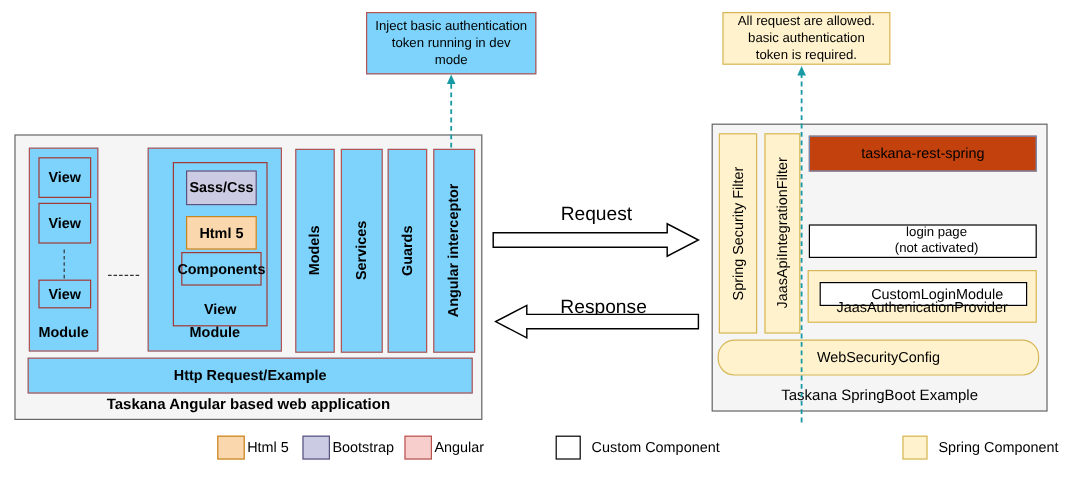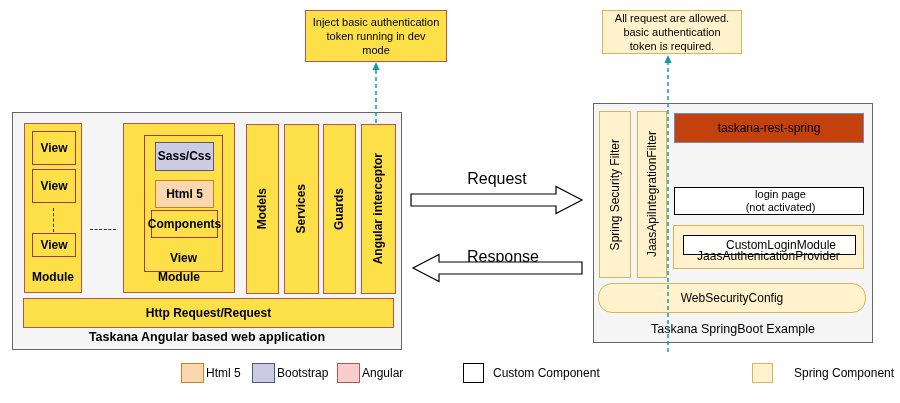--- a/index.html
+++ b/index.html
@@ -1,21 +1,21 @@
 <!DOCTYPE html>
 <html><head>
 <meta charset="utf-8">
 <style>
   html,body{margin:0;padding:0;background:#fff;}
   .stage{position:relative;width:900px;height:403px;background:#ffffff;overflow:hidden;
          font-family:"Liberation Sans",sans-serif;color:#000;}
   .abs{position:absolute;box-sizing:border-box;}
   .box{position:absolute;box-sizing:border-box;display:flex;align-items:center;justify-content:center;
        text-align:center;font-size:12px;line-height:1.2;}
-  .pink{background:#fde047;border:1px solid #b85450;}
+  .pink{background:#7dd3fc;border:1px solid #b85450;}
   .orange{background:#fad7ac;border:1px solid #c8831e;}
   .purple{background:#cbcbe3;border:1px solid #57537f;}
   .yellow{background:#fff2cc;border:1px solid #d6b656;}
   .blue{background:#c2410c;border:1px solid #6c8ebf;}
   .whitebox{background:#ffffff;border:1px solid #000000;padding-left:23px;}
   .container{background:#f5f5f5;border:1px solid #666666;}
   .note{font-size:11px;line-height:1.3;white-space:pre-line;}
   .prelines{white-space:pre-line;}
   .vtext{writing-mode:vertical-rl;transform:rotate(180deg);}
   .btm-label{position:absolute;left:0;right:0;text-align:center;font-size:12px;}
@@ -83,21 +83,21 @@
       <span class="vtext">Services</span>
     </div>
     <div class="box pink" style="left:310px;top:11px;width:33px;height:170px;">
       <span class="vtext">Guards</span>
     </div>
     <div class="box pink" style="left:348px;top:11px;width:35px;height:170px;">
       <span class="vtext">Angular interceptor</span>
     </div>
 
     <div class="box pink" style="left:10px;top:185px;width:371px;height:30px;">
-      <span>Http Request/Request</span>
+      <span>Http Request/Example</span>
     </div>
 
     <div class="title" style="bottom:4px;">Taskana Angular based web application</div>
   </div>
 
   <div class="arrow-label" style="left:455px;top:170px;width:84px;">Request</div>
   <div class="arrow-label" style="left:460px;top:248px;width:86px;">Response</div>
 
   <div class="box container" style="left:593px;top:103px;width:280px;height:240px;">
 
@@ -140,21 +140,21 @@
     <span>Bootstrap</span>
   </div>
   <div class="legend-item" style="left:337px;top:363px;">
     <span class="sw" style="background:#f8cecc;border:1px solid #b85450;"></span>
     <span>Angular</span>
   </div>
   <div class="legend-item" style="left:463px;top:363px;">
     <span class="sw2" style="background:#ffffff;border:1.5px solid #000;"></span>
     <span>Custom Component</span>
   </div>
-  <div class="legend-item" style="left:752px;top:363px;gap:12px;">
+  <div class="legend-item" style="left:752px;top:363px;">
     <span class="sw2" style="background:#fff2cc;border:1px solid #d6b656;"></span>
     <span>Spring Component</span>
   </div>
 
   <svg class="overlay" width="900" height="403" viewBox="0 0 900 403">
 
     <polygon points="411,194 556,194 556,186.5 582,200 556,213.5 556,206 411,206" fill="#ffffff" stroke="#000000" stroke-width="1.2"></polygon>
 
     <polygon points="582,262 439,262 439,254.5 413,268 439,281.5 439,274 582,274" fill="#ffffff" stroke="#000000" stroke-width="1.2"></polygon>
 

